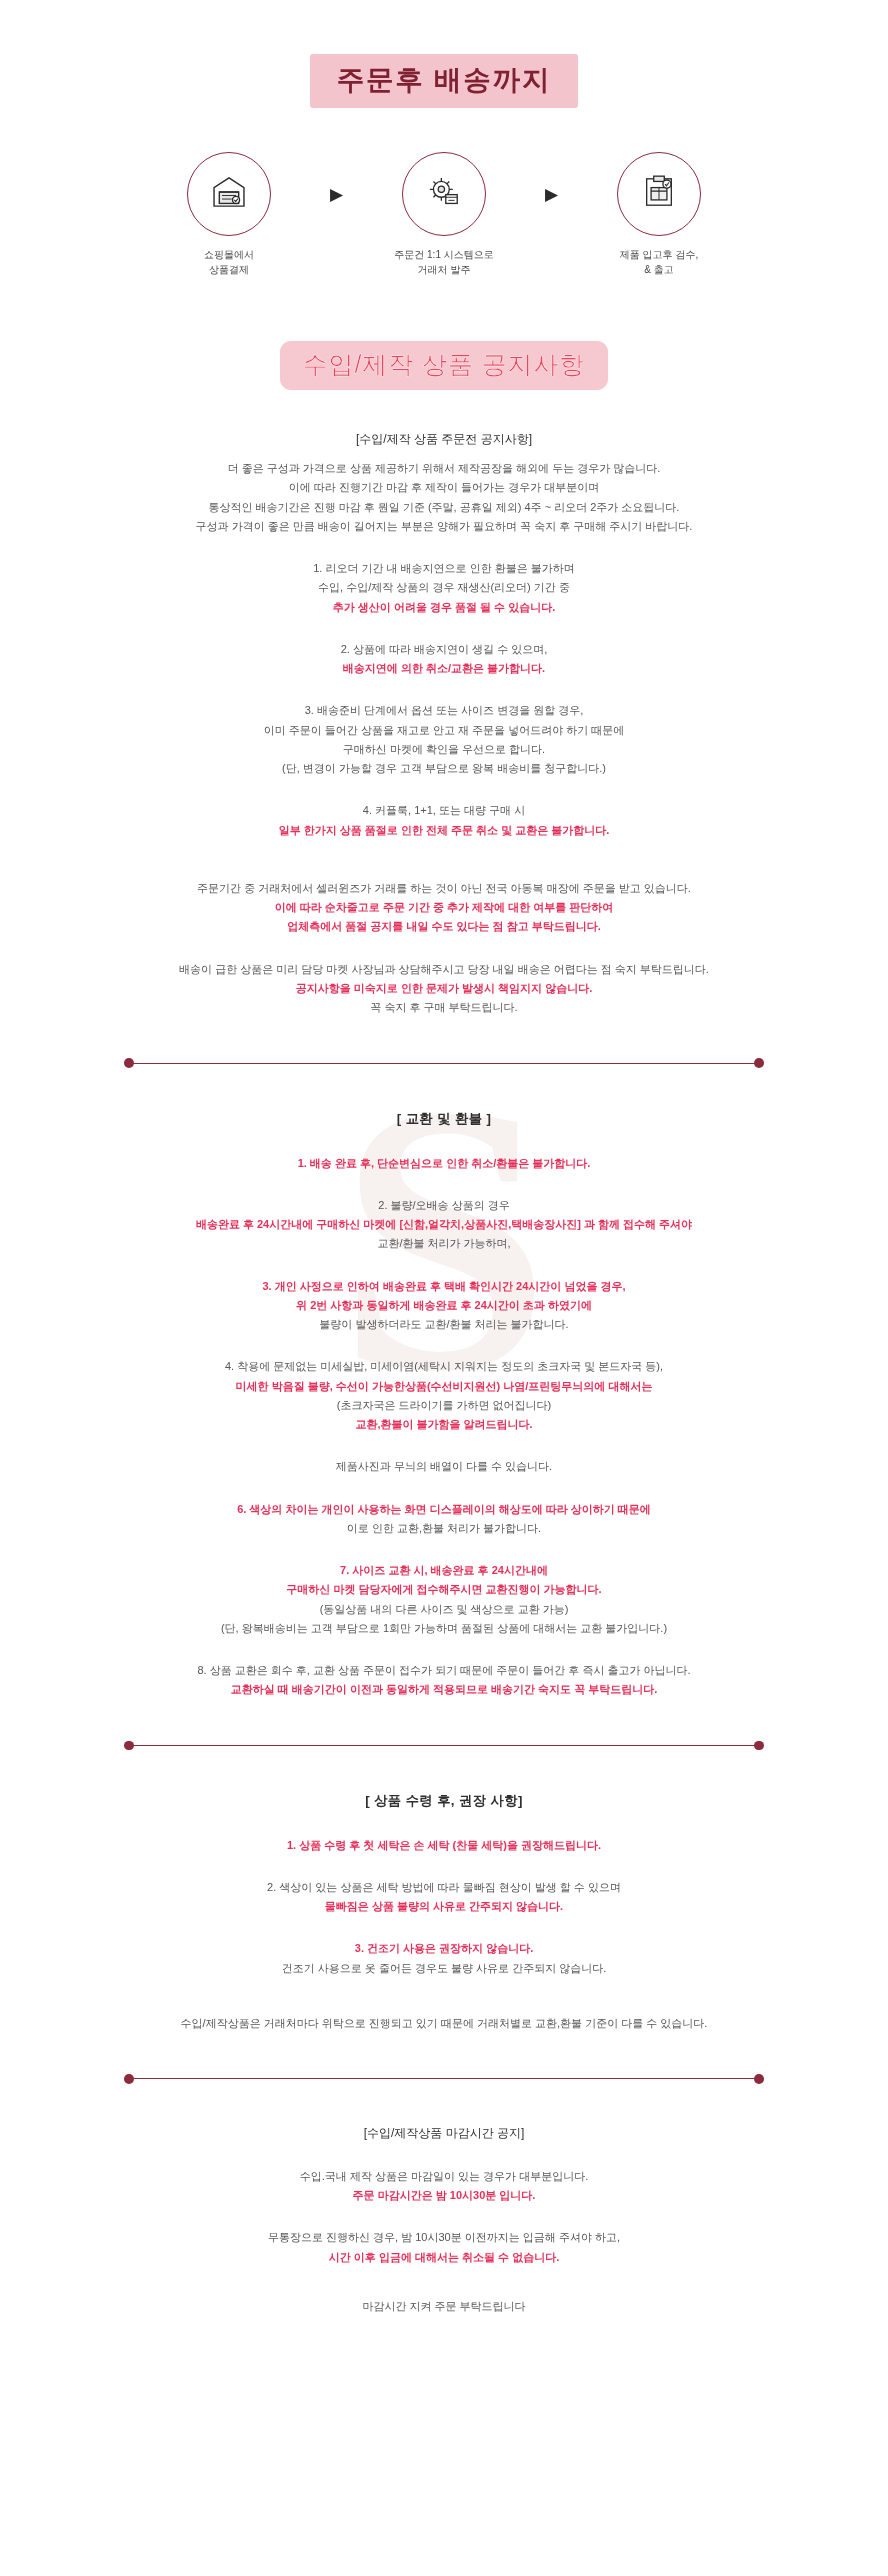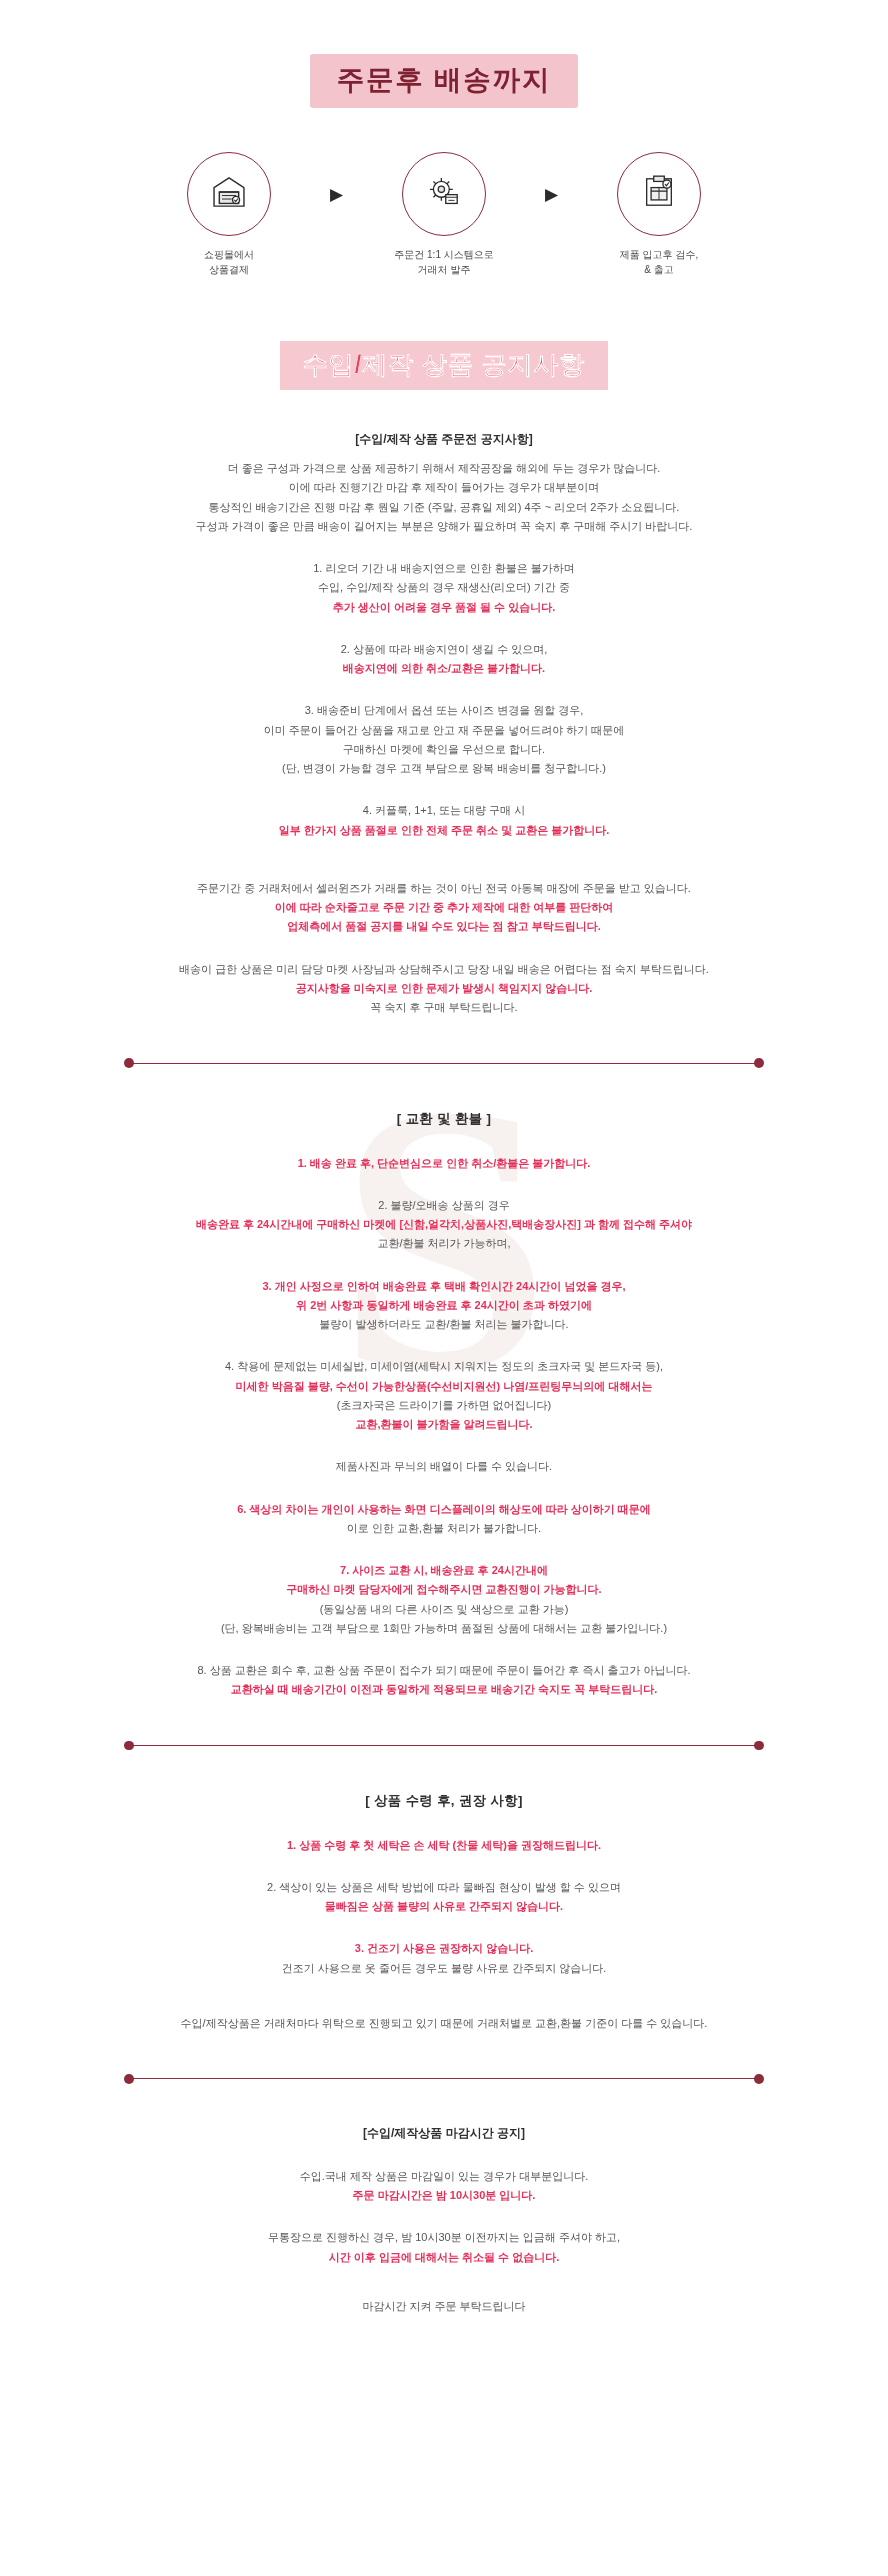--- a/index.html
+++ b/index.html
@@ -81,44 +81,45 @@
   
   .section-head-wrap {
     text-align: center;
     margin-top: 64px;
   }
   .section-head {
     display: inline-block;
     background: #f6c9d0;
     color: #e8465e;
     font-size: 25px;
-    font-weight: bold;
+    font-weight: normal;
     letter-spacing: 0.9px;
     padding: 7px 23px 9px 23px;
+    border-radius: 11px;
     -webkit-text-stroke: 0.4px #ffffff;
   }
 
   
   .content {
     margin: 0 auto;
     width: 640px;
     text-align: center;
     position: relative;
     z-index: 2;
   }
   .blk {
     margin-top: 23px;
     font-size: 11px;
     line-height: 1.75;
     color: #555555;
   }
   .blk.first { margin-top: 39px; }
   .hd {
     font-size: 12px;
-    font-weight: bold;
+    font-weight: normal;
     color: #2f2f2f;
     margin-bottom: 9px;
   }
   .hd-lg {
     font-size: 13.3px;
     font-weight: bold;
     color: #2f2f2f;
     margin-bottom: 12.4px;
     letter-spacing: 0.4px;
   }

